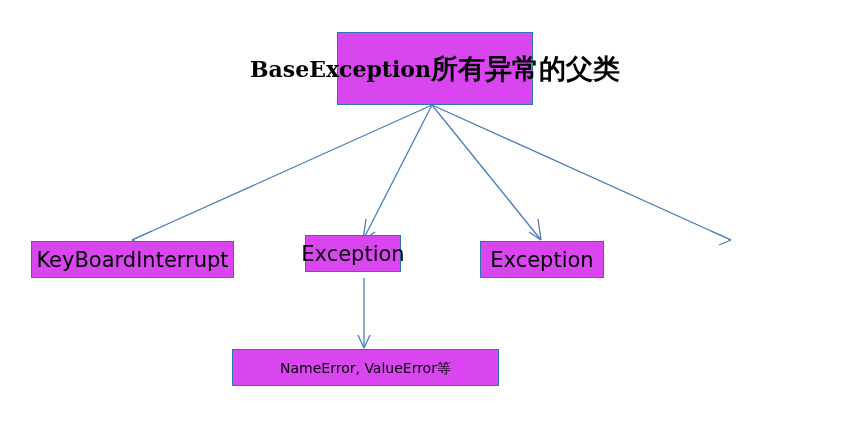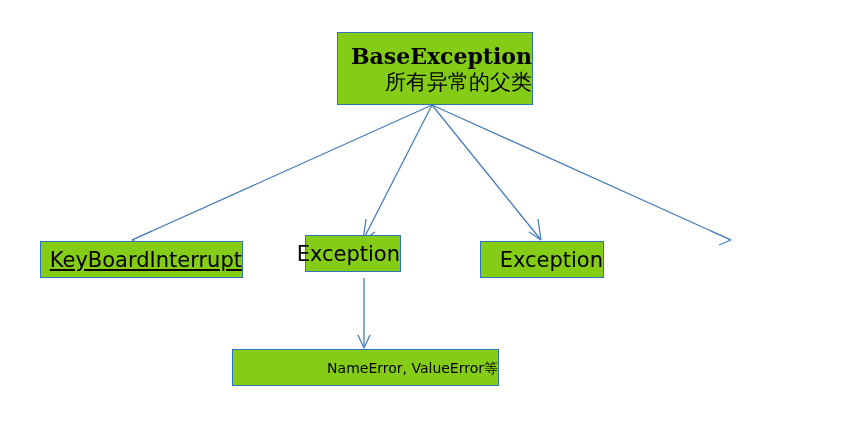--- a/index.html
+++ b/index.html
@@ -20,54 +20,53 @@
     left: 0;
     top: 0;
     width: 867px;
     height: 439px;
     pointer-events: none;
   }
   .node {
     position: absolute;
     box-sizing: border-box;
     border: 1px solid #2e75b6;
-    background: #84cc16;
+    background: #d946ef;
     display: flex;
-    flex-direction: column;
-    align-items: flex-end;
+    align-items: center;
     justify-content: center;
     color: #000000;
     white-space: nowrap;
   }
   .node-root {
     left: 337px;
     top: 32px;
     width: 196px;
     height: 73px;
     border-width: 1px;
     font-family: "DejaVu Serif", serif;
     font-weight: bold;
   }
   .node-root .line-en {
     font-size: 22px;
     line-height: 26px;
     letter-spacing: 0px;
   }
   .node-root .line-cn {
-    font-size: 21px;
+    font-size: 27px;
     line-height: 26px;
     font-family: "DejaVu Sans", sans-serif;
-    font-weight: normal;
+    font-weight: bold;
   }
   .node-child {
     height: 37px;
     font-size: 21px;
     line-height: 24px;
   }
-  .n-keyboard { left: 40px;  top: 241px; width: 203px; text-decoration: underline; }
+  .n-keyboard { left: 31px;  top: 241px; width: 203px; }
   .n-exception{ left: 305px; top: 235px; width: 96px; }
   .n-systemexit{left: 480px; top: 241px; width: 124px; }
   .n-generator{ left: 643px; top: 241px; width: 176px; }
   .n-grandchild{left: 232px; top: 349px; width: 267px; height: 37px;
                  font-size: 14px; line-height: 24px; }
 </style>
 </head>
 <body>
 
 <div id="canvas">

